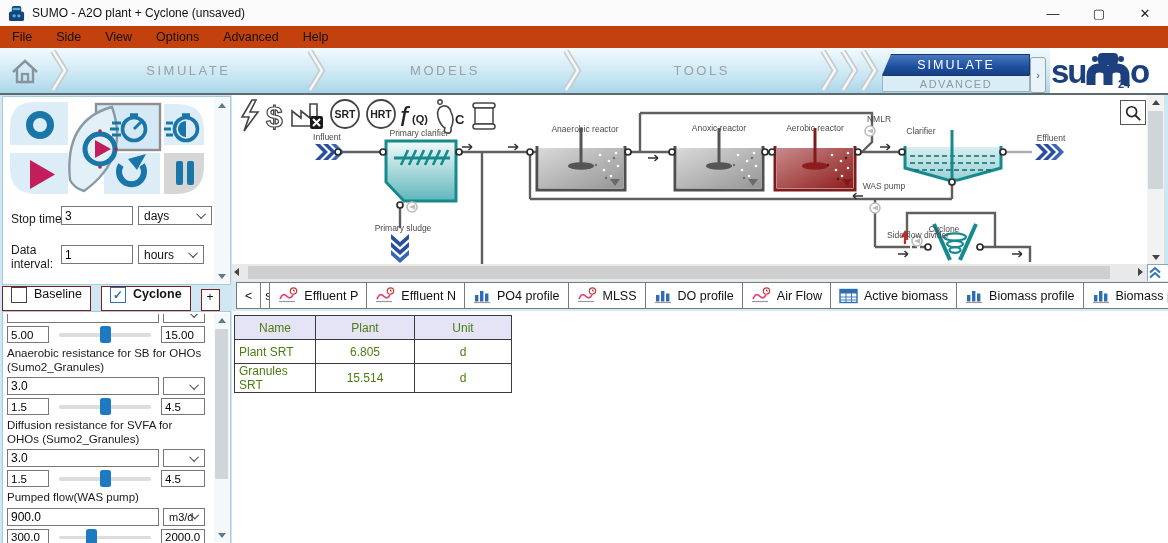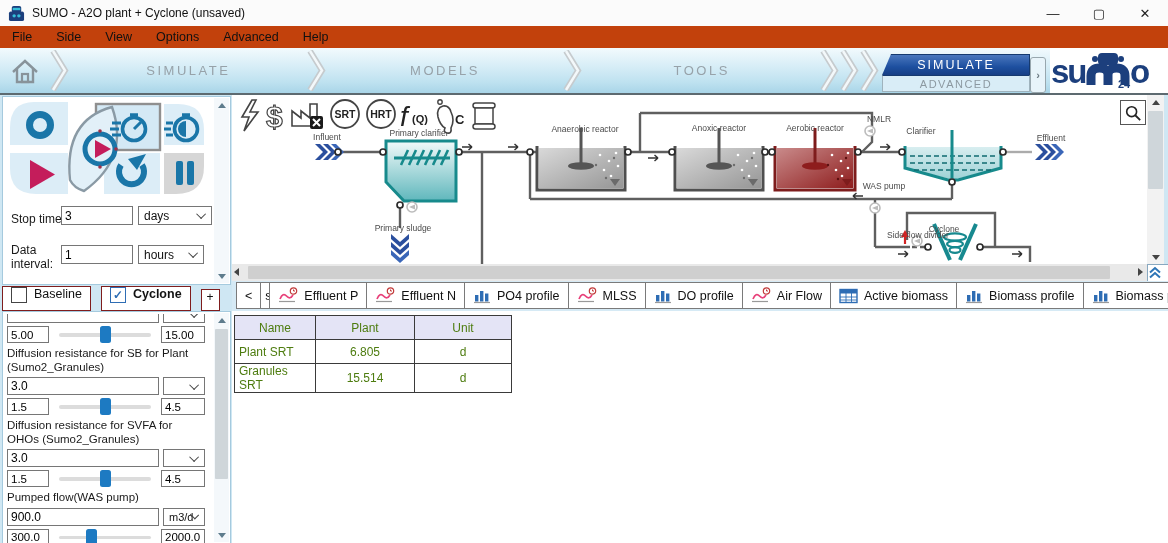--- a/index.html
+++ b/index.html
@@ -281,21 +281,21 @@
             <span class="chev"></span>
           </div>
         </div>
         <div class="prow">
           <input class="tin pin-min" value="5.00" style="font-size: 11.5px;">
           <div class="strack">
             <div class="sthumb" style="left: calc(50% - 5px);"></div>
           </div>
           <input class="tin pin-max" value="15.00" style="font-size: 11.5px;">
         </div>
-        <div class="plabel">Diffusion resistance for SB for Plant (Sumo2_Granules)</div>
+        <div class="plabel">Anaerobic resistance for SB for OHOs (Sumo2_Granules)</div>
         <div class="prow">
           <input class="tin pin-val" value="3.0" style="">
           <div class="sel pin-unit">
             <span style="font-size: 11px;"></span>
             <span class="chev"></span>
           </div>
         </div>
         <div class="prow">
           <input class="tin pin-min" value="1.5" style="font-size: 11.5px;">
           <div class="strack">

